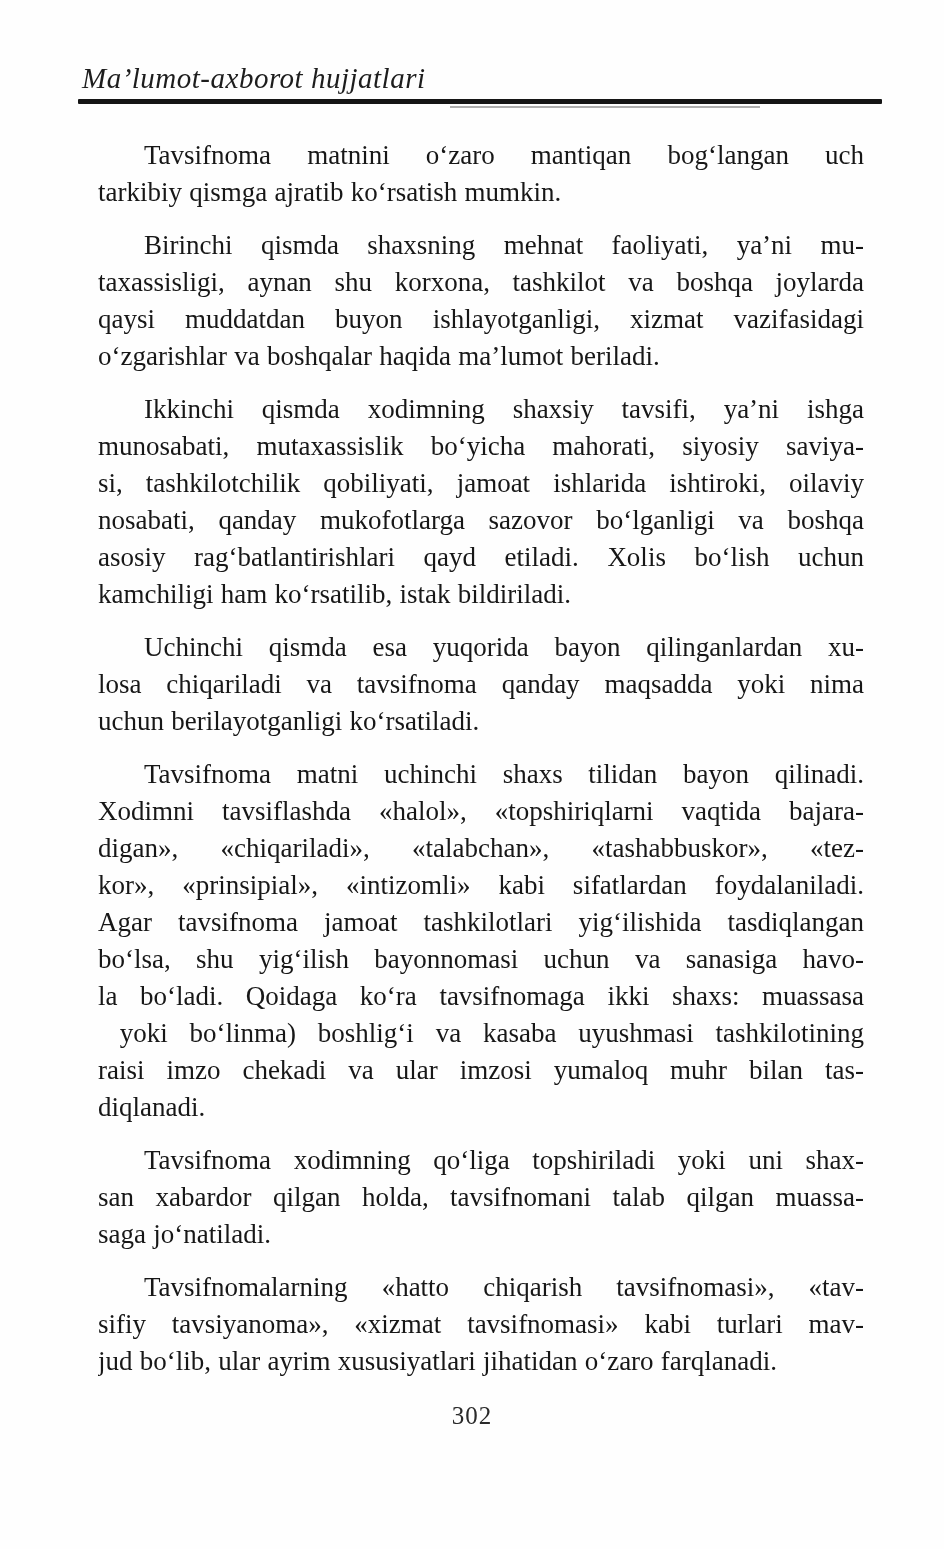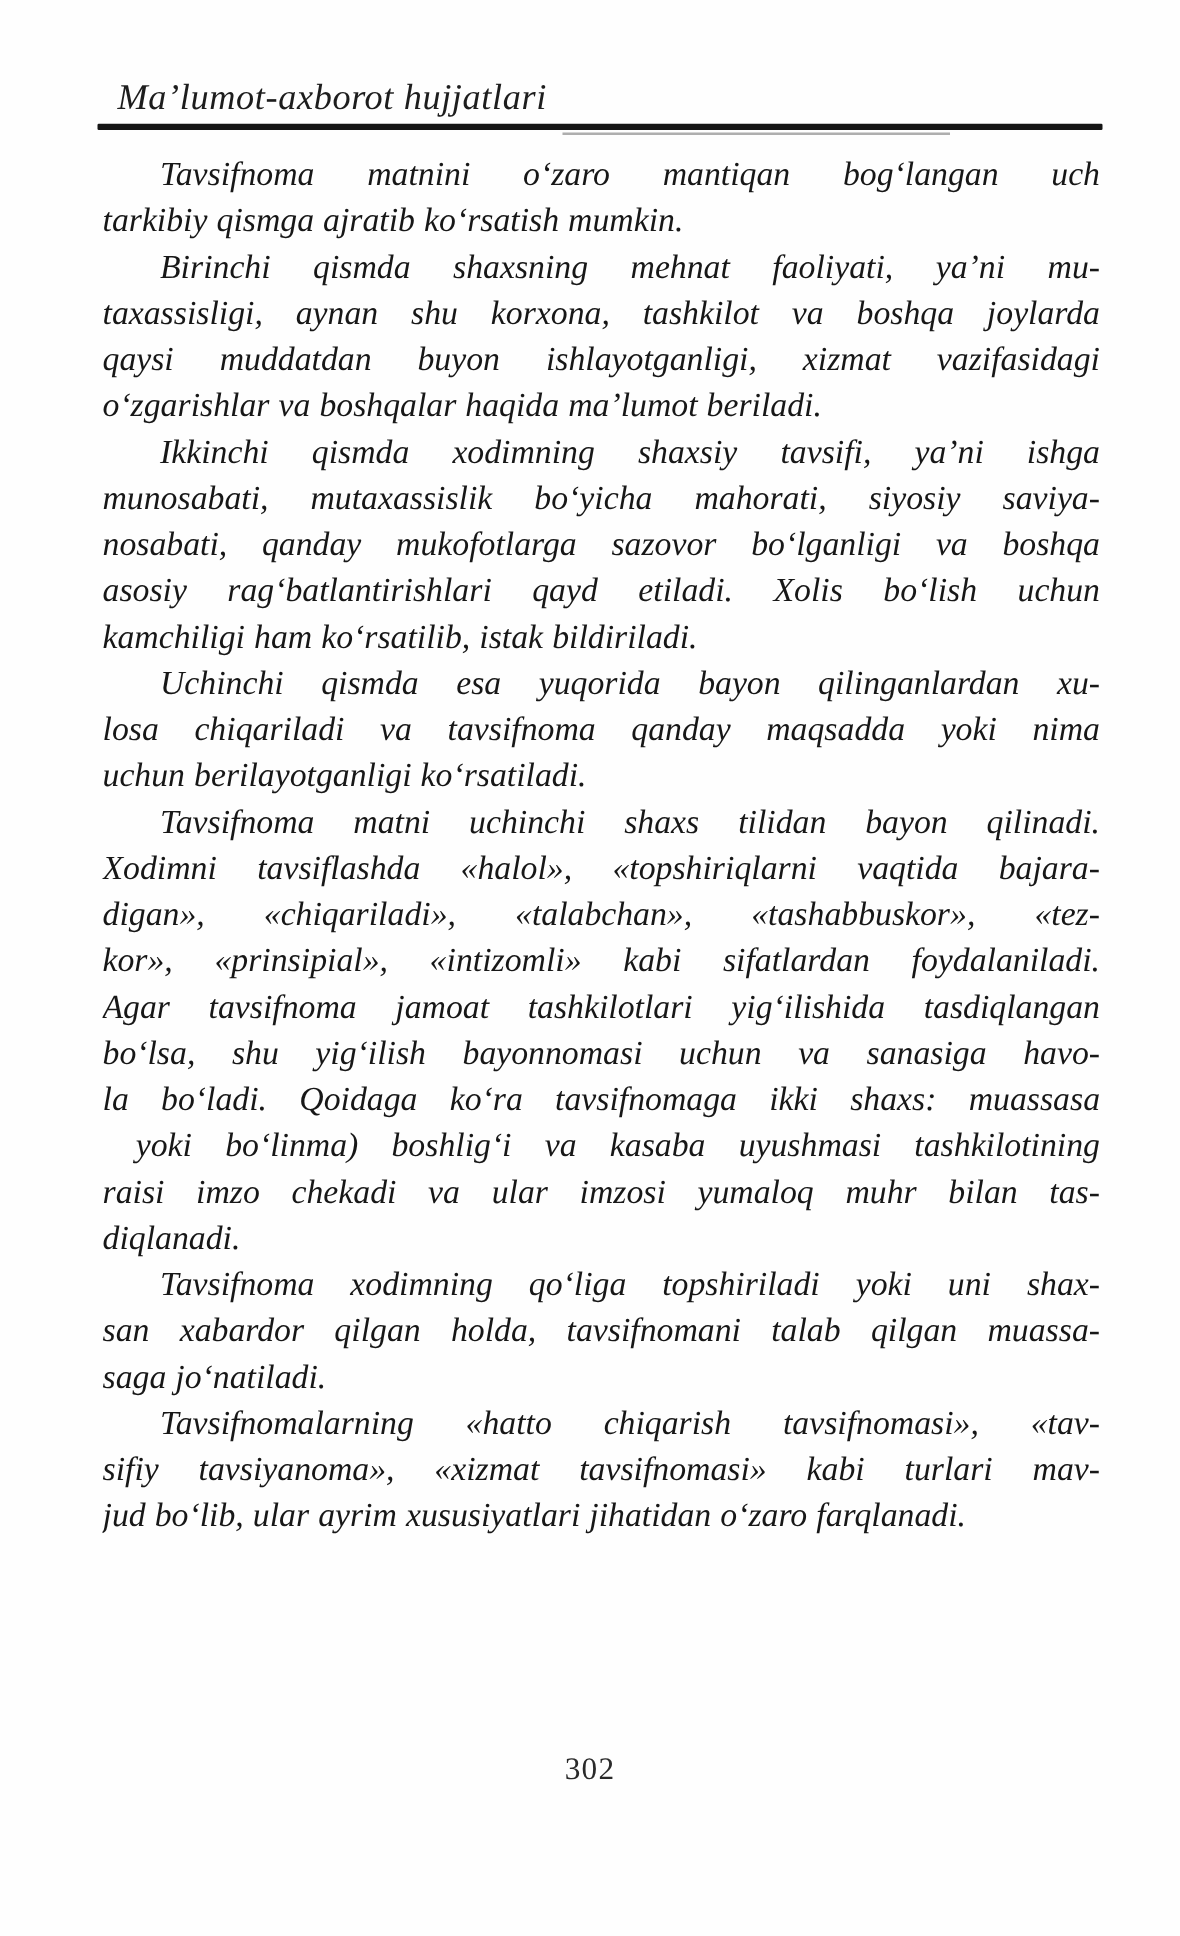--- a/index.html
+++ b/index.html
@@ -12,21 +12,21 @@
     width: 944px;
     height: 1549px;
     margin: 0 auto;
     background: #fefefe;
     color: #161616;
     font-family: "Liberation Serif", "DejaVu Serif", serif;
     overflow: hidden;
   }
   .running-header {
     position: absolute;
-    left: 94px;
+    left: 82px;
     top: 62px;
     font-style: italic;
     font-size: 29px;
     letter-spacing: 0.5px;
     color: #1d1d1d;
     white-space: nowrap;
   }
   .header-rule {
     position: absolute;
     left: 78px;
@@ -47,21 +47,21 @@
   }
   .body-text {
     position: absolute;
     left: 82px;
     top: 121px;
     width: 798px;
     font-size: 27px;
     line-height: 37px;
     color: #171717;
   }
-  .para { margin: 0; padding: 0; font-style: italic; }
+  .para { margin: 16px; padding: 0; }
   .line {
     text-align: justify;
     text-align-last: justify;
     overflow: hidden;
     white-space: normal;
     word-spacing: 0.5px;
   }
   .line.first { text-indent: 46px; }
   .line.last  { text-align-last: left; }
   .page-number {
@@ -89,20 +89,21 @@
       </div>
       <div class="para">
         <div class="line first">Birinchi qismda shaxsning mehnat faoliyati, ya’ni mu-</div>
         <div class="line">taxassisligi, aynan shu korxona, tashkilot va boshqa joylarda</div>
         <div class="line">qaysi muddatdan buyon ishlayotganligi, xizmat vazifasidagi</div>
         <div class="line last">o‘zgarishlar va boshqalar haqida ma’lumot beriladi.</div>
       </div>
       <div class="para">
         <div class="line first">Ikkinchi qismda xodimning shaxsiy tavsifi, ya’ni ishga</div>
         <div class="line">munosabati, mutaxassislik bo‘yicha mahorati, siyosiy saviya-</div>
+        <div class="line">si, tashkilotchilik qobiliyati, jamoat ishlarida ishtiroki, oilaviy</div>
         <div class="line">nosabati, qanday mukofotlarga sazovor bo‘lganligi va boshqa</div>
         <div class="line">asosiy rag‘batlantirishlari qayd etiladi. Xolis bo‘lish uchun</div>
         <div class="line last">kamchiligi ham ko‘rsatilib, istak bildiriladi.</div>
       </div>
       <div class="para">
         <div class="line first">Uchinchi qismda esa yuqorida bayon qilinganlardan xu-</div>
         <div class="line">losa chiqariladi va tavsifnoma qanday maqsadda yoki nima</div>
         <div class="line last">uchun berilayotganligi ko‘rsatiladi.</div>
       </div>
       <div class="para">

